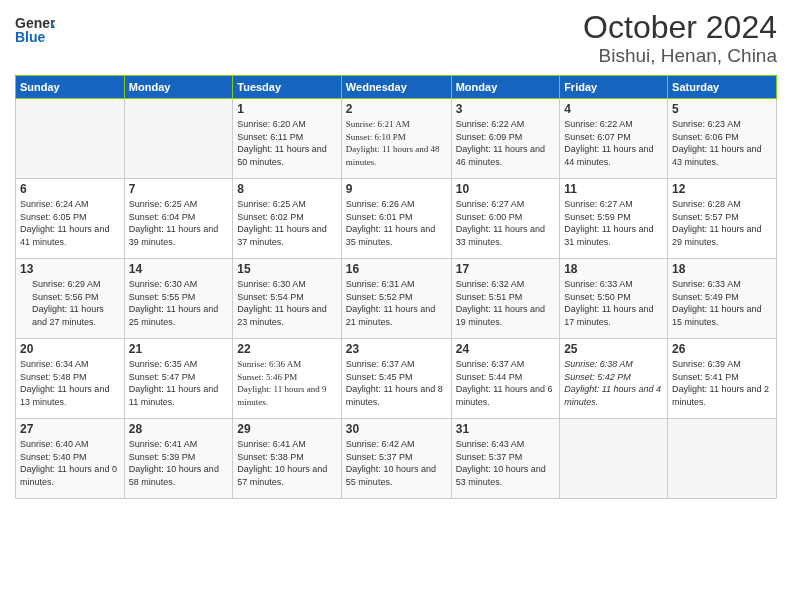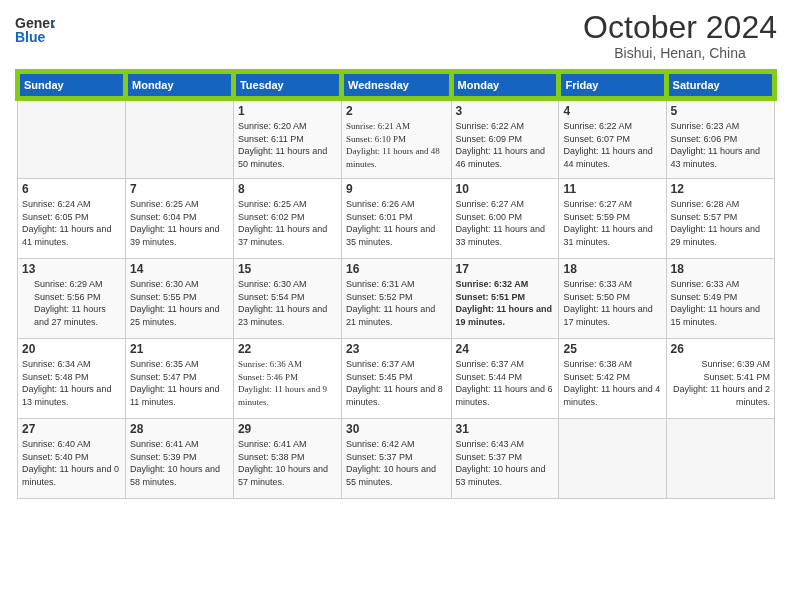--- a/index.html
+++ b/index.html
@@ -21,44 +21,44 @@
       justify-content: space-between;
       align-items: flex-start;
       margin-bottom: 8px;
     }
     .logo {
       display: flex;
       align-items: center;
       gap: 2px;
     }
     .title-area {
-      text-align: center;
+      text-align: right;
     }
     .month-title {
       font-size: 32px;
       font-weight: 300;
       color: #333;
       line-height: 1.1;
     }
     .subtitle {
-      font-size: 14px;
+      font-size: 19px;
       color: #555;
     }
     .calendar {
       width: 100%;
       border-collapse: collapse;
       font-size: 9.5px;
     }
     .calendar thead th {
       background: #1565c0;
       color: white;
       padding: 5px 4px;
       font-size: 11px;
       font-weight: bold;
-      border: 5px solid #84cc16;
+      border: 1px solid #84cc16;
       text-align: left;
     }
     .calendar tbody td {
       border: 1px solid #ccc;
       vertical-align: top;
       padding: 3px 4px;
       width: 113px;
       height: 80px;
       background: #fff;
     }
@@ -215,21 +215,21 @@
 Daylight: 11 hours and 23 minutes.</div>
           </td>
           <td>
             <span class="day-number">16</span>
             <div class="day-info" style="white-space: pre-line;">Sunrise: 6:31 AM
 Sunset: 5:52 PM
 Daylight: 11 hours and 21 minutes.</div>
           </td>
           <td>
             <span class="day-number">17</span>
-            <div class="day-info" style="white-space: pre-line; font-weight: bold;">Sunrise: 6:32 AM
+            <div class="day-info" style="white-space: pre-line;">Sunrise: 6:32 AM
 Sunset: 5:51 PM
 Daylight: 11 hours and 19 minutes.</div>
           </td>
           <td>
             <span class="day-number">18</span>
             <div class="day-info" style="white-space: pre-line;">Sunrise: 6:33 AM
 Sunset: 5:50 PM
 Daylight: 11 hours and 17 minutes.</div>
           </td>
           <td>
@@ -265,27 +265,27 @@
 Daylight: 11 hours and 8 minutes.</div>
           </td>
           <td>
             <span class="day-number">24</span>
             <div class="day-info" style="white-space: pre-line;">Sunrise: 6:37 AM
 Sunset: 5:44 PM
 Daylight: 11 hours and 6 minutes.</div>
           </td>
           <td>
             <span class="day-number">25</span>
-            <div class="day-info" style="white-space: pre-line;">Sunrise: 6:38 AM
+            <div class="day-info" style="white-space: pre-line; font-style: italic;">Sunrise: 6:38 AM
 Sunset: 5:42 PM
 Daylight: 11 hours and 4 minutes.</div>
           </td>
           <td>
             <span class="day-number">26</span>
-            <div class="day-info" style="white-space: pre-line; text-align: right;">Sunrise: 6:39 AM
+            <div class="day-info" style="white-space: pre-line;">Sunrise: 6:39 AM
 Sunset: 5:41 PM
 Daylight: 11 hours and 2 minutes.</div>
           </td>
         </tr>
         <tr>
           <td>
             <span class="day-number">27</span>
             <div class="day-info" style="white-space: pre-line;">Sunrise: 6:40 AM
 Sunset: 5:40 PM
 Daylight: 11 hours and 0 minutes.</div>

